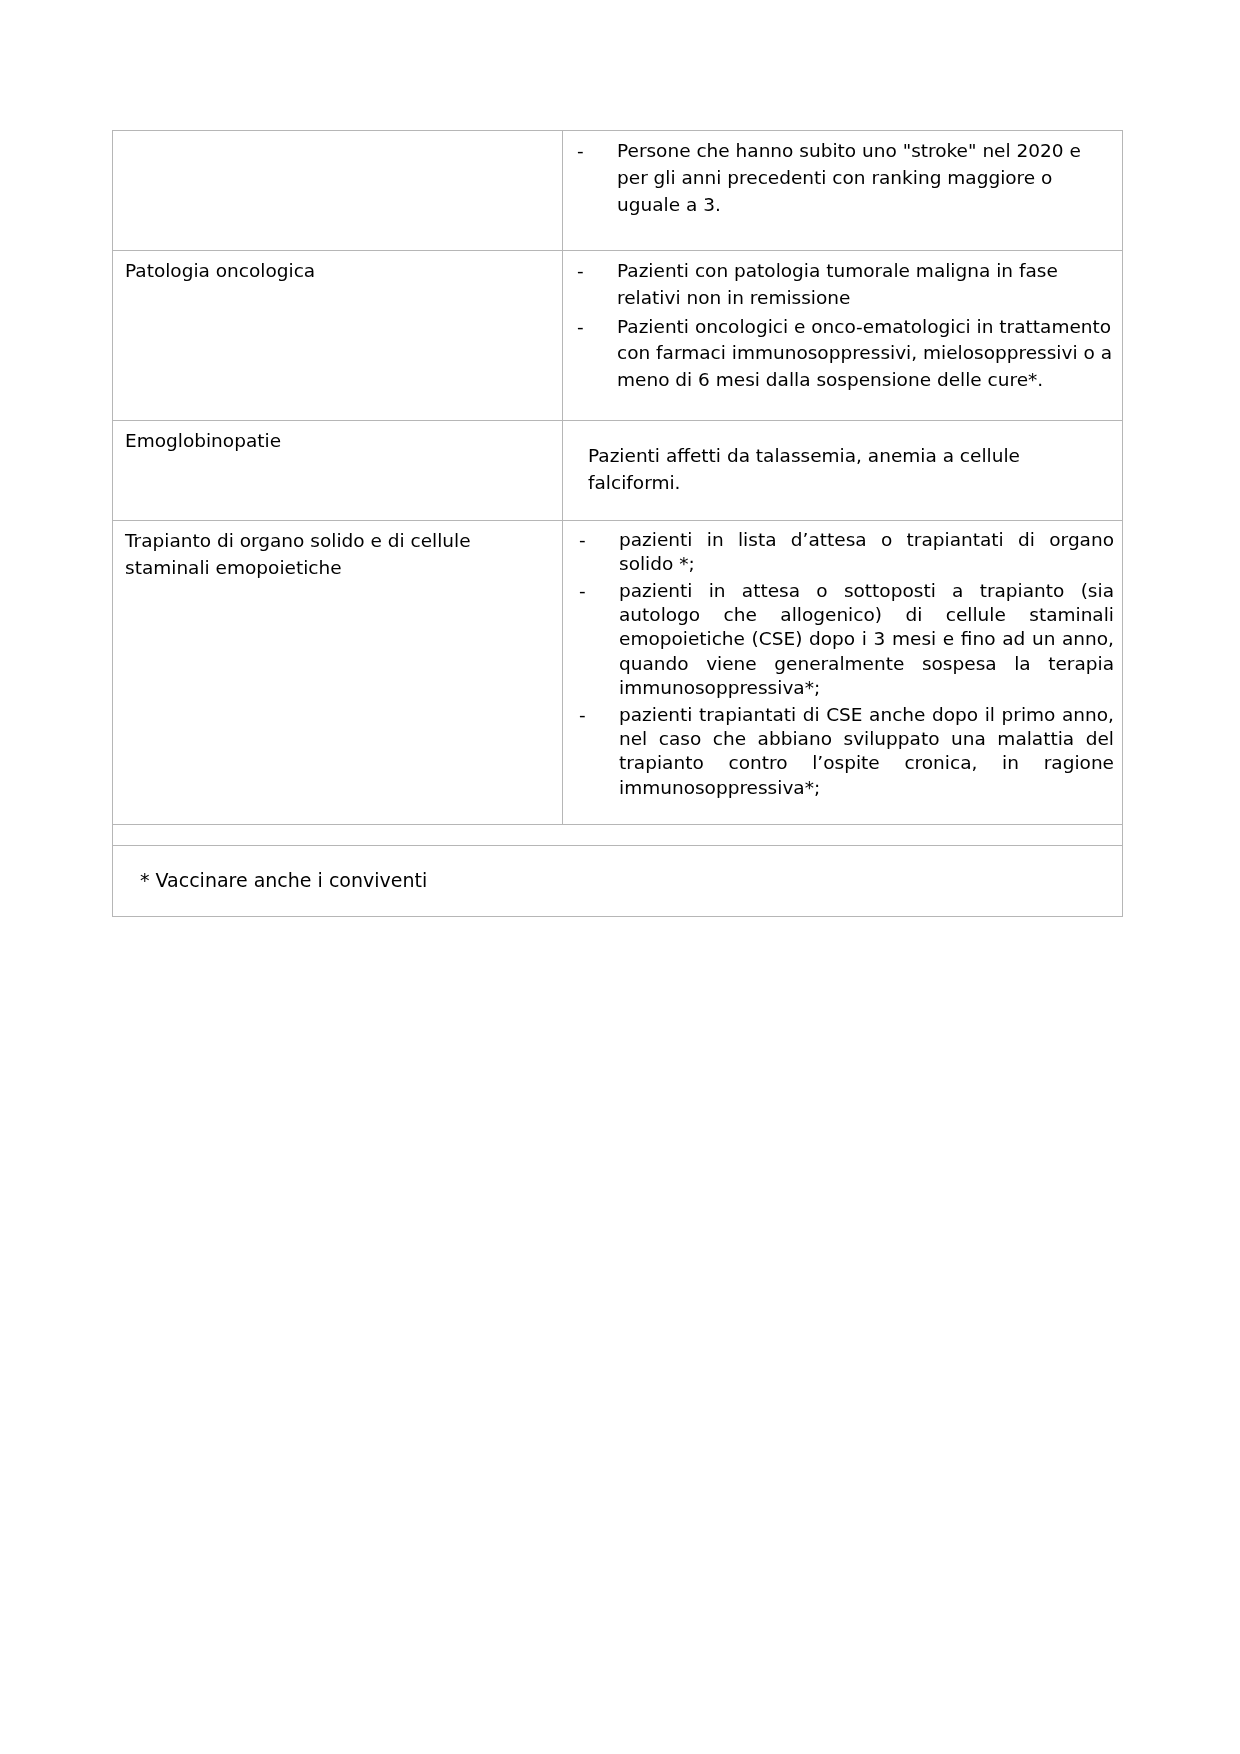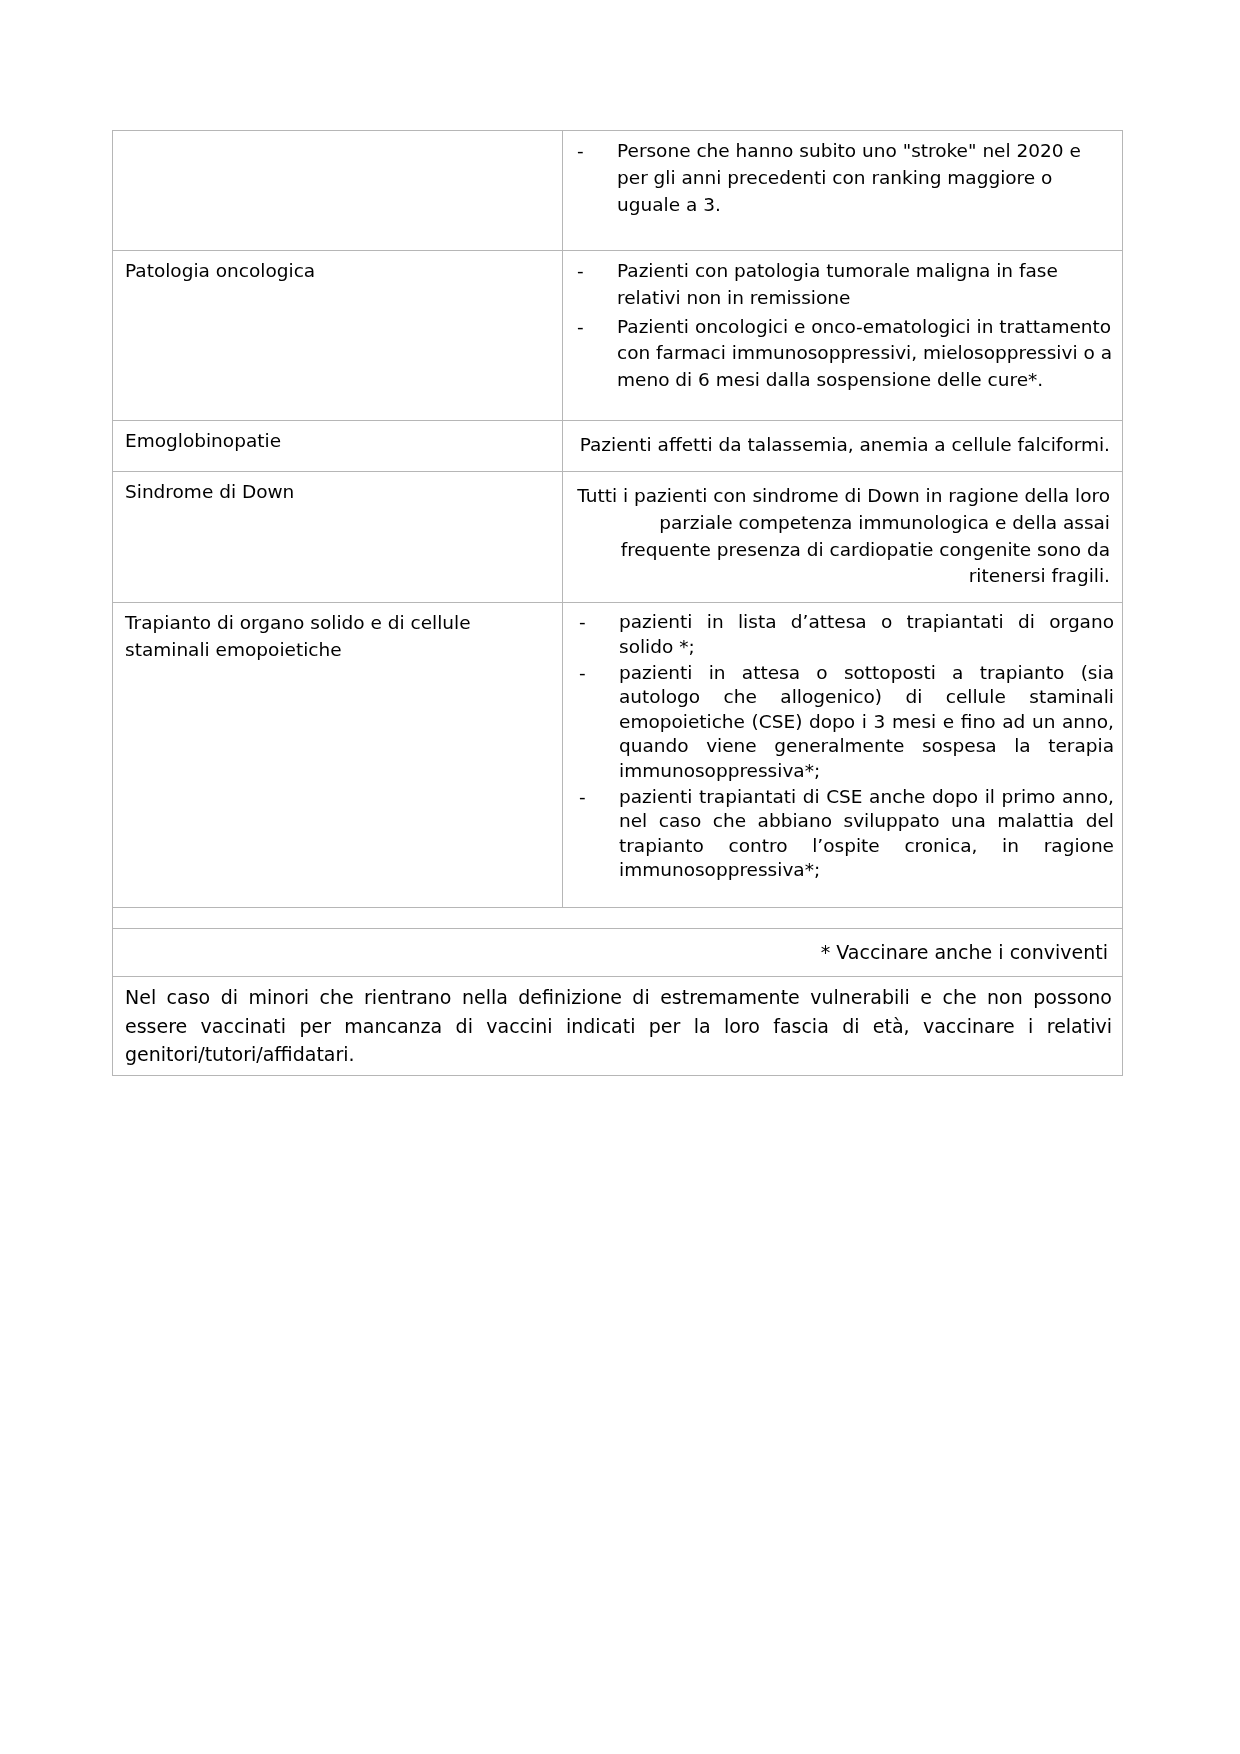--- a/index.html
+++ b/index.html
@@ -62,21 +62,21 @@
     top: 0;
   }
   ul.dash.justified > li {
     text-align: justify;
     text-justify: inter-word;
     line-height: 1.32;
     padding-left: 46px;
   }
   ul.dash.justified > li .dash-mark { left: 6px; }
 
-  .plain-text { margin: 4px; text-align: right; }
+  .plain-text { margin: 15px; }
 
   .spacer-row td {
     height: 20px;
     padding: 0 !important;
   }
 
   .note-row td {
     padding: 6px 10px 6px 12px !important;
     font-size: 19px;
   }
@@ -136,28 +136,20 @@
 
       <tr>
         <td class="cell-left">
           <span>Emoglobinopatie</span>
         </td>
         <td class="cell-right">
           <p class="plain-text">Pazienti affetti da talassemia, anemia a cellule falciformi.</p>
         </td>
       </tr>
 
-      <tr>
-        <td class="cell-left">
-          <span>Sindrome di Down</span>
-        </td>
-        <td class="cell-right">
-          <p class="plain-text">Tutti i pazienti con sindrome di Down in ragione della loro parziale competenza immunologica e della assai frequente presenza di cardiopatie congenite sono da ritenersi fragili.</p>
-        </td>
-      </tr>
 
       <tr>
         <td class="cell-left">
           <span>Trapianto di organo solido e di cellule staminali emopoietiche</span>
         </td>
         <td class="cell-right trapianto-cell">
           <ul class="dash justified">
             <li>
               <span class="dash-mark">-</span>
               <span>pazienti in lista d’attesa o trapiantati di organo solido *;</span>
@@ -179,22 +171,17 @@
       <tr class="spacer-row">
         <td colspan="2"></td>
       </tr>
 
       <tr class="note-row">
         <td colspan="2">
           <p class="plain-text">* Vaccinare anche i conviventi</p>
         </td>
       </tr>
 
-      <tr class="note-row">
-        <td colspan="2">
-          <p class="note-par">Nel caso di minori che rientrano nella definizione di estremamente vulnerabili e che non possono essere vaccinati per mancanza di vaccini indicati per la loro fascia di età, vaccinare i relativi genitori/tutori/affidatari.</p>
-        </td>
-      </tr>
 
     </tbody>
   </table>
 
 </div>
 
 </body></html>

